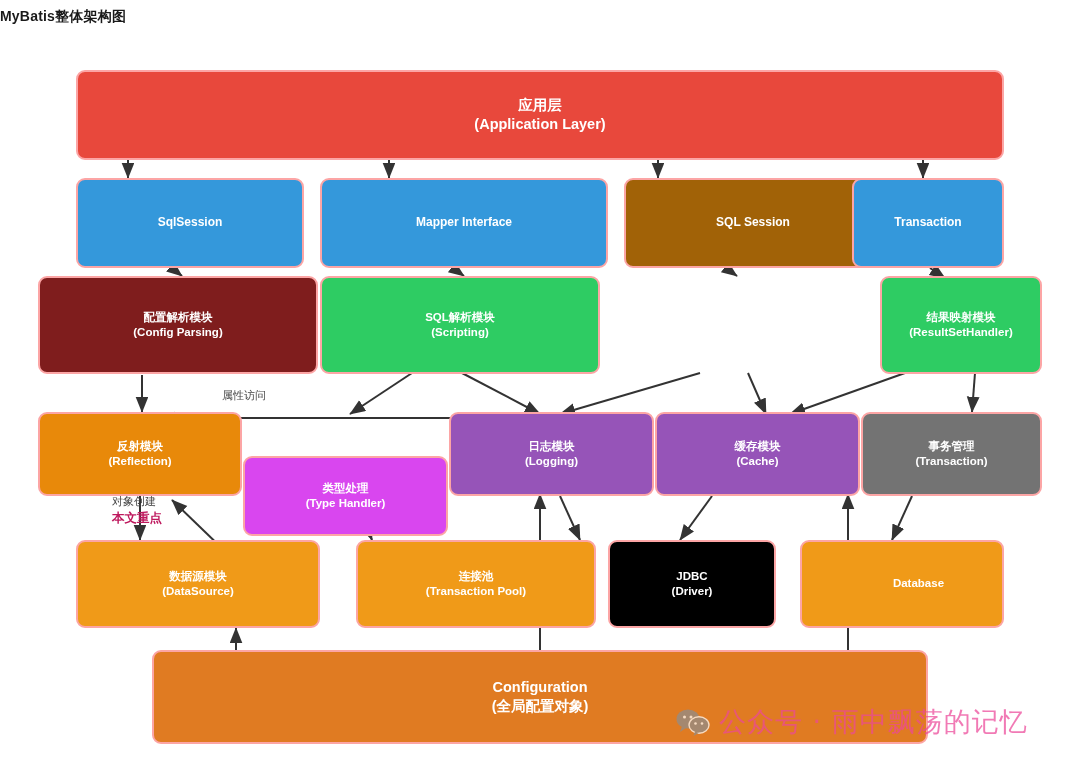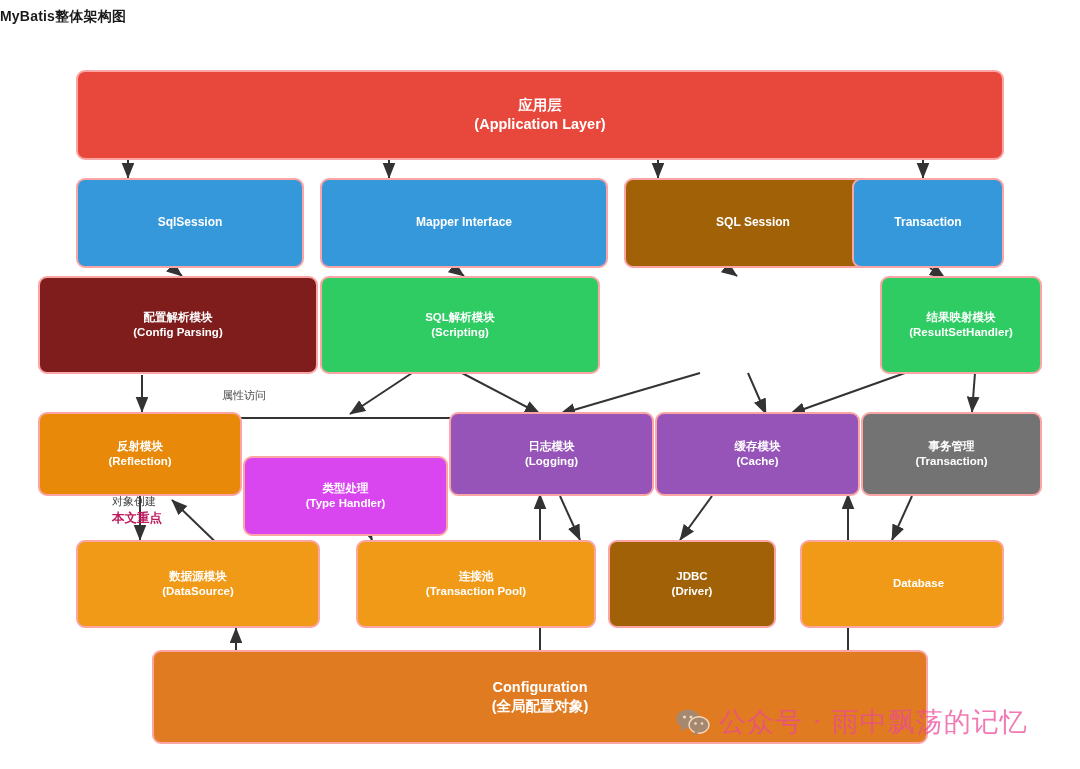--- a/index.html
+++ b/index.html
@@ -189,21 +189,21 @@
   </div>
 
   <div class="node sz-sm" style="left:76px; top:540px; width:244px; height:88px; background:#F09A18;">
     <span class="l1">数据源模块</span>
     <span class="l2">(DataSource)</span>
   </div>
   <div class="node sz-sm" style="left:344px; top:540px; width:240px; height:88px; background:#F09A18;margin-left:12px;">
     <span class="l1">连接池</span>
     <span class="l2">(Transaction Pool)</span>
   </div>
-  <div class="node sz-sm" style="left:608px; top:540px; width:168px; height:88px; background:#a16207;">
+  <div class="node sz-sm" style="left:608px; top:540px; width:168px; height:88px; background:#000000;">
     <span class="l1">JDBC</span>
     <span class="l2">(Driver)</span>
   </div>
   <div class="node sz-sm" style="left:800px; top:540px; width:204px; height:88px; background:#F09A18;padding-left:33px;">
     <span class="l1">Database</span>
   </div>
 
   <div class="node sz-lg" style="left:152px; top:650px; width:776px; height:94px; background:#E07B22;">
     <span class="l1">Configuration</span>
     <span class="l2">(全局配置对象)</span>

